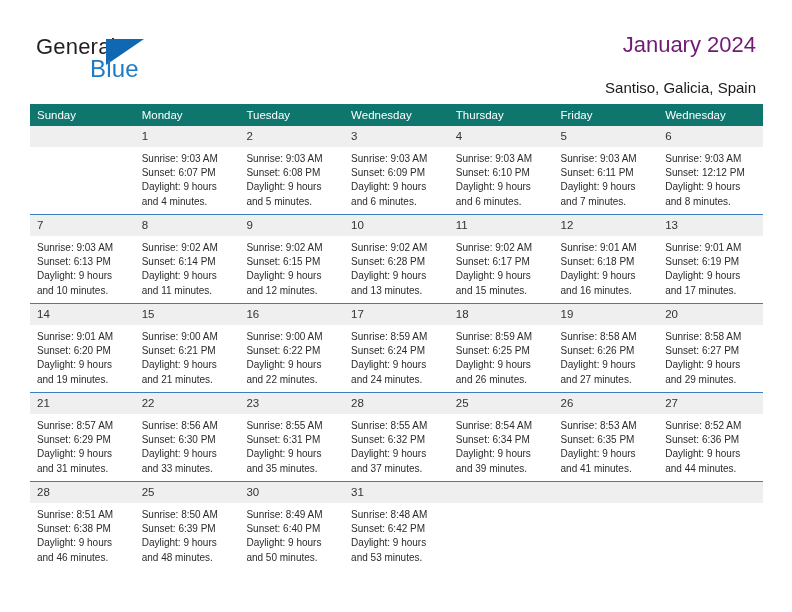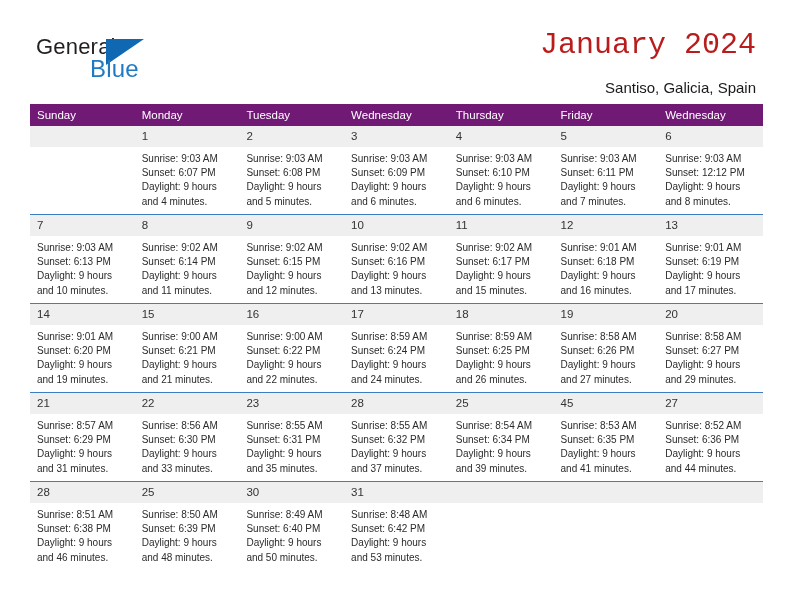--- a/index.html
+++ b/index.html
@@ -60,26 +60,25 @@
     font-family: "Liberation Sans", sans-serif;
   }
 
   .title-block {
     position: absolute;
     right: 36px;
     top: 28px;
     text-align: right;
   }
   .cal-title {
-    font-size: 30px;
-    color: #b91c1c;
+    font-size: 22px;
+    color: #701a75;
     font-weight: normal;
     line-height: 34px;
     white-space: nowrap;
-    font-family: Liberation Mono, monospace;
   }
   .cal-subtitle {
     font-size: 15px;
     color: #1a1a1a;
     line-height: 20px;
     margin-top: 16px;
     white-space: nowrap;
   }
 
   
@@ -88,21 +87,21 @@
     left: 30px;
     top: 104px;
     width: 733px;
   }
   table.cal {
     width: 733px;
     border-collapse: collapse;
     table-layout: fixed;
   }
   table.cal th {
-    background: #701a75;
+    background: #0f766e;
     color: #ffffff;
     font-size: 11.5px;
     font-weight: normal;
     text-align: left;
     padding: 5px 0 5px 7px;
     height: 12px;
     border: none;
   }
   td.daycell {
     vertical-align: top;
@@ -258,21 +257,21 @@
                 <div>Sunrise: 9:02 AM</div>
                 <div>Sunset: 6:15 PM</div>
                 <div>Daylight: 9 hours</div>
                 <div>and 12 minutes.</div>
               </div>
             </td>
             <td class="daycell">
               <div class="datenum">10</div>
               <div class="info">
                 <div>Sunrise: 9:02 AM</div>
-                <div>Sunset: 6:16 PM</div>
+                <div>Sunset: 6:28 PM</div>
                 <div>Daylight: 9 hours</div>
                 <div>and 13 minutes.</div>
               </div>
             </td>
             <td class="daycell">
               <div class="datenum">11</div>
               <div class="info">
                 <div>Sunrise: 9:02 AM</div>
                 <div>Sunset: 6:17 PM</div>
                 <div>Daylight: 9 hours</div>
@@ -403,21 +402,21 @@
             <td class="daycell">
               <div class="datenum">25</div>
               <div class="info">
                 <div>Sunrise: 8:54 AM</div>
                 <div>Sunset: 6:34 PM</div>
                 <div>Daylight: 9 hours</div>
                 <div>and 39 minutes.</div>
               </div>
             </td>
             <td class="daycell">
-              <div class="datenum">45</div>
+              <div class="datenum">26</div>
               <div class="info">
                 <div>Sunrise: 8:53 AM</div>
                 <div>Sunset: 6:35 PM</div>
                 <div>Daylight: 9 hours</div>
                 <div>and 41 minutes.</div>
               </div>
             </td>
             <td class="daycell">
               <div class="datenum">27</div>
               <div class="info">

